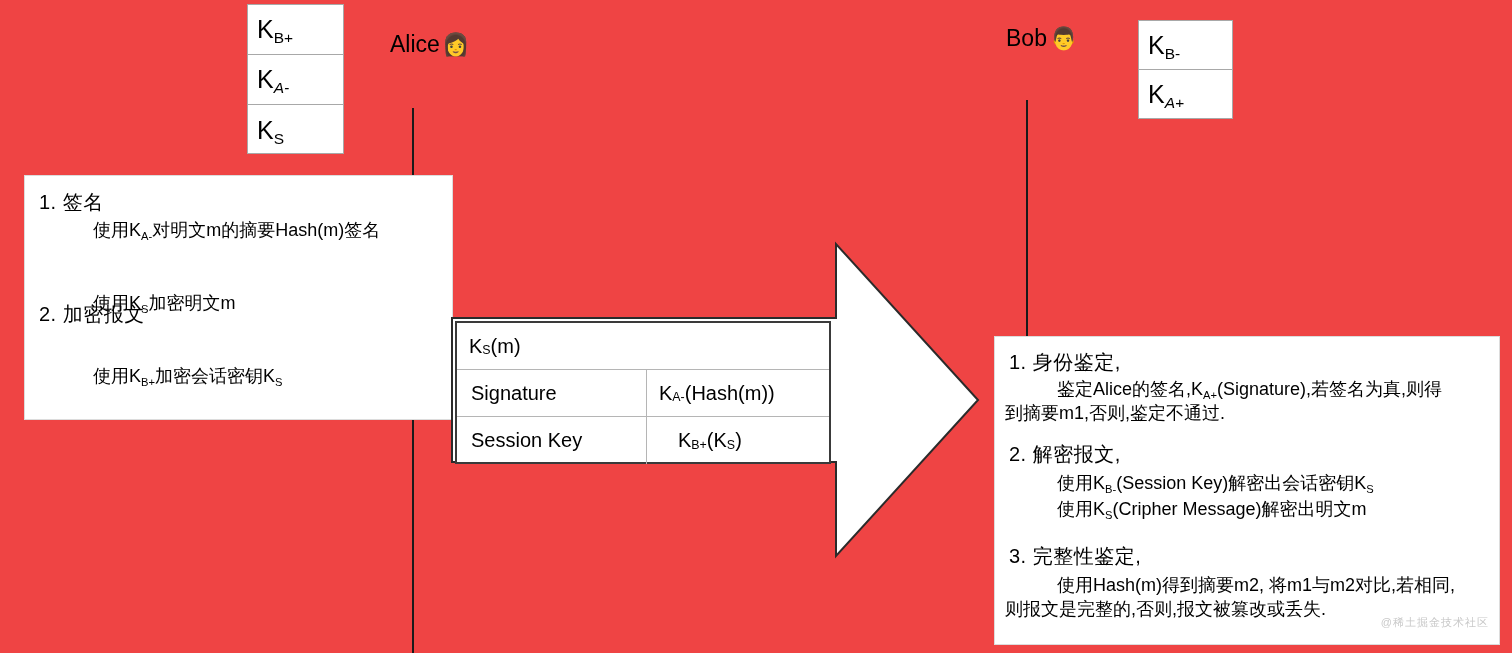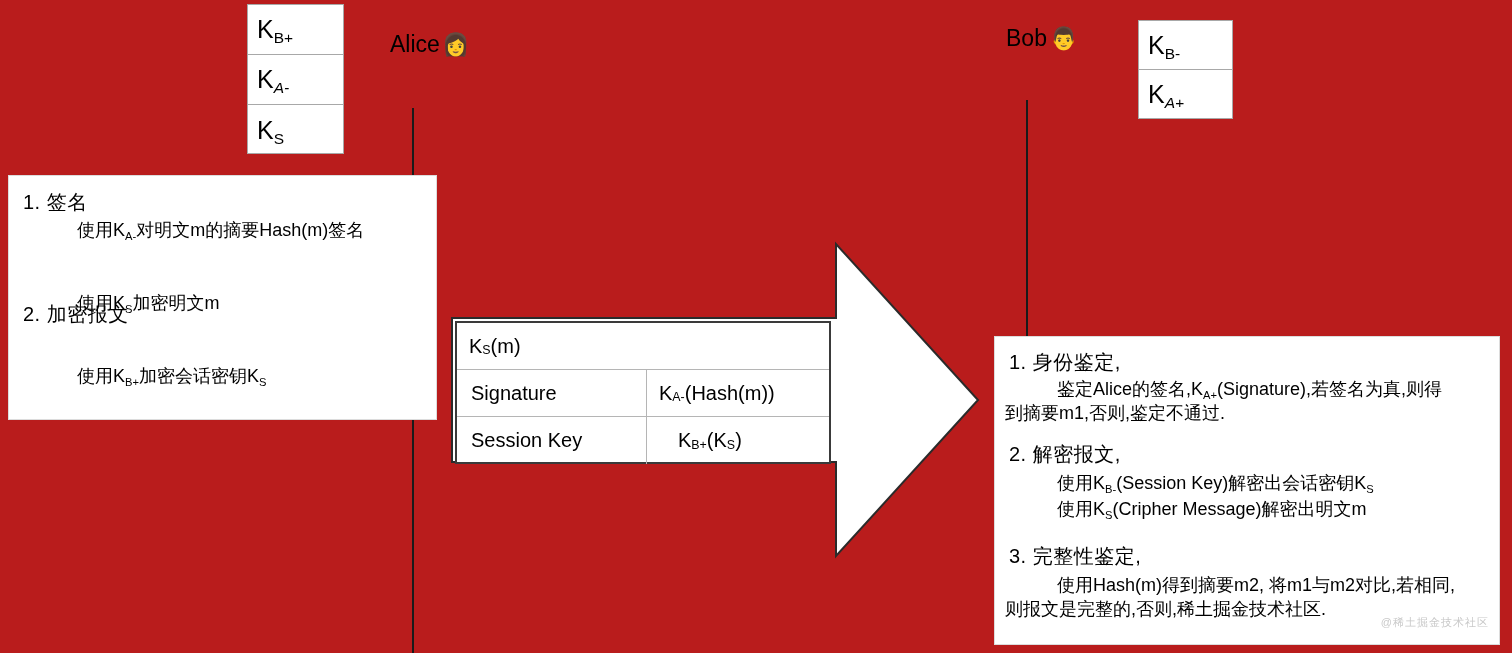--- a/index.html
+++ b/index.html
@@ -9,21 +9,21 @@
     background: #ffffff;
   }
   body {
     font-family: "Liberation Sans", "DejaVu Sans", sans-serif;
     color: #000000;
   }
   #canvas {
     position: relative;
     width: 1512px;
     height: 653px;
-    background: #b91c1c;
+    background: #ef4444;
     overflow: hidden;
   }
 
   
   .keybox {
     position: absolute;
     border: 1px solid #a8a8a8;
     background: #ffffff;
     box-sizing: border-box;
   }
@@ -164,21 +164,21 @@
     <div class="krow" style="height:49px;">
       <span>K<sub>B-</sub></span>
     </div>
     <div class="krow" style="height:49px;">
       <span>K<sub class="ital">A+</sub></span>
     </div>
   </div>
 
   <div class="lifeline" style="left:1026px; top:100px; height:237px;"></div>
 
-  <div class="panel" style="left:8px; top:175px; width:429px; height:245px;">
+  <div class="panel" style="left:24px; top:175px; width:429px; height:245px;">
 
     <div class="step step-head" style="left:14px; top:13px;">1. 签名</div>
     <div class="step step-body" style="left:68px; top:42px;">
       <span>使用K</span><sub>A-</sub><span>对明文m的摘要Hash(m)签名</span>
     </div>
 
     <div class="step step-head" style="left:14px; top:85px;margin-top:40px;">2.  加密报文</div>
     <div class="step step-body" style="left:68px; top:115px;">
       <span>使用K</span><sub>S</sub><span>加密明文m</span>
     </div>
@@ -231,18 +231,18 @@
     <div class="step step-head" style="left:14px; top:104px;">2. 解密报文,</div>
     <div class="step step-body" style="left:62px; top:134px;">
       <span>使用K</span><sub>B-</sub><span>(Session Key)解密出会话密钥K</span><sub>S</sub>
     </div>
     <div class="step step-body" style="left:62px; top:160px;">
       <span>使用K</span><sub>S</sub><span>(Cripher Message)解密出明文m</span>
     </div>
 
     <div class="step step-head" style="left:14px; top:206px;">3.  完整性鉴定,</div>
     <div class="step step-body" style="left:62px; top:236px;">使用Hash(m)得到摘要m2, 将m1与m2对比,若相同,</div>
-    <div class="step step-body" style="left:10px; top:260px;">则报文是完整的,否则,稀土掘金技术社区.</div>
+    <div class="step step-body" style="left:10px; top:260px;">则报文是完整的,否则,报文被篡改或丢失.</div>
 
     <div class="watermark" style="right:10px; bottom:14px;">@稀土掘金技术社区</div>
   </div>
 
 </div>
 
 </body></html>

